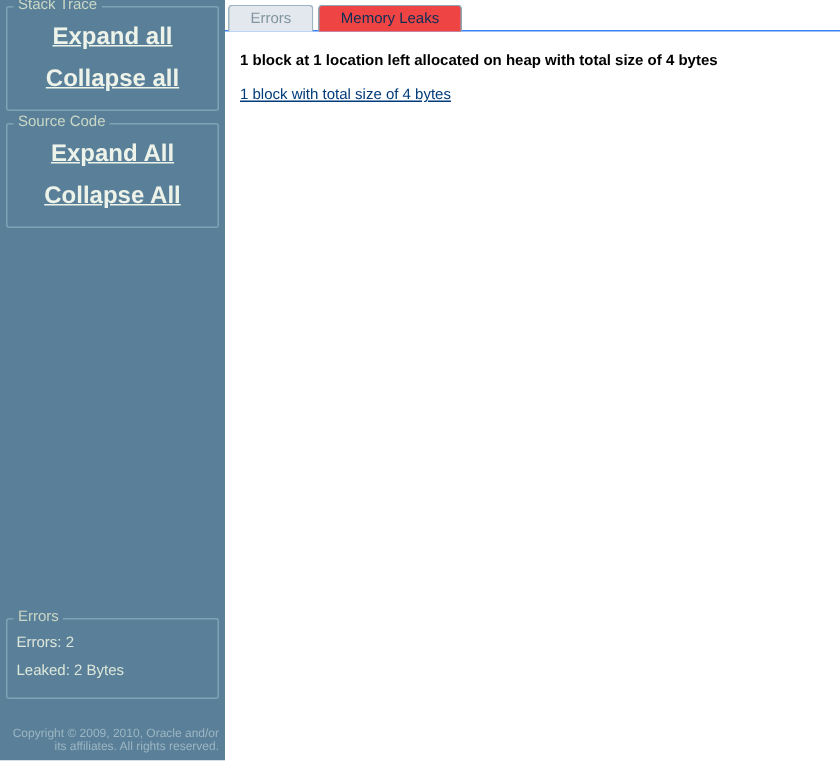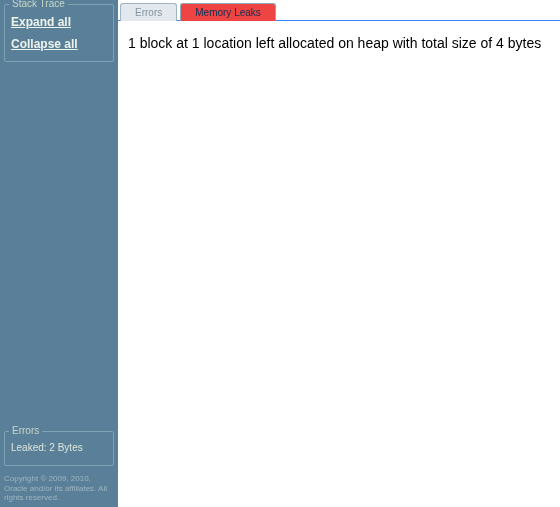--- a/index.html
+++ b/index.html
@@ -10,21 +10,21 @@
       height: 507px;
       overflow: hidden;
       background: #fff;
     }
     .layout {
       display: flex;
       width: 100%;
       height: 100%;
     }
     .sidebar {
-      width: 118px;
+      width: 150px;
       background: #5a8099;
       display: flex;
       flex-direction: column;
       padding: 4px;
       color: #d5e0d0;
     }
     .panel {
       border: 1px solid #7da3b5;
       border-radius: 2px;
       padding: 6px 6px 8px 6px;
@@ -37,38 +37,39 @@
       left: 4px;
       background: #5a8099;
       padding: 0 3px;
       font-size: 10px;
       color: #c9d6c5;
     }
     .panel a {
       display: block;
       color: #eef3ea;
       font-weight: bold;
-      font-size: 12px;
+      font-size: 16px;
       text-decoration: underline;
       line-height: 1.5;
       margin-top: 4px;
+      text-align: center;
     }
     .panel a:first-of-type { margin-top: 2px; }
     .spacer { flex: 1; }
     .summary-line {
       font-size: 10px;
       color: #dce6da;
       line-height: 1.9;
     }
     .copyright {
       font-size: 8px;
       color: #9cb5c2;
-      text-align: left;
+      text-align: right;
       line-height: 1.2;
-      margin-top: 0;
+      margin-top: 10px;
     }
     .main {
       flex: 1;
       background: #fff;
       display: flex;
       flex-direction: column;
     }
     .tabs {
       display: flex;
       gap: 3px;
@@ -97,56 +98,63 @@
       color: #0b2f55;
       font-weight: normal;
       border-color: #8fa8b8;
     }
     .content {
       padding: 14px 10px;
       color: #000;
       font-size: 10px;
     }
     .content .heading {
-      font-weight: normal;
+      font-weight: bold;
       margin-bottom: 12px;
-      font-size: 14px;
+      font-size: 10px;
     }
     .content a.leak-link {
       color: #003b7a;
       text-decoration: underline;
       font-size: 10px;
       cursor: pointer;
     }
   </style>
 </head>
 <body>
 
 <div class="layout">
   <div class="sidebar">
 
     <div class="panel">
       <span class="panel-title">Stack Trace</span>
       <a href="#">Expand all</a>
       <a href="#">Collapse all</a>
     </div>
 
+    <div class="panel">
+      <span class="panel-title">Source Code</span>
+      <a href="#">Expand All</a>
+      <a href="#">Collapse All</a>
+    </div>
 
     <div class="spacer"></div>
 
     <div class="panel">
       <span class="panel-title">Errors</span>
+      <div class="summary-line">Errors: 2</div>
       <div class="summary-line">Leaked: 2 Bytes</div>
     </div>
 
     <div class="copyright">Copyright © 2009, 2010, Oracle and/or its affiliates. All rights reserved.</div>
   </div>
 
   <div class="main">
     <div class="tabs">
       <div class="tab inactive">Errors</div>
       <div class="tab active">Memory Leaks</div>
     </div>
     <div class="content">
       <div class="heading">1 block at 1 location left allocated on heap with total size of 4 bytes</div>
+      <a class="leak-link">1 block with total size of 4 bytes</a>
     </div>
   </div>
 </div>
 
 </body></html>

